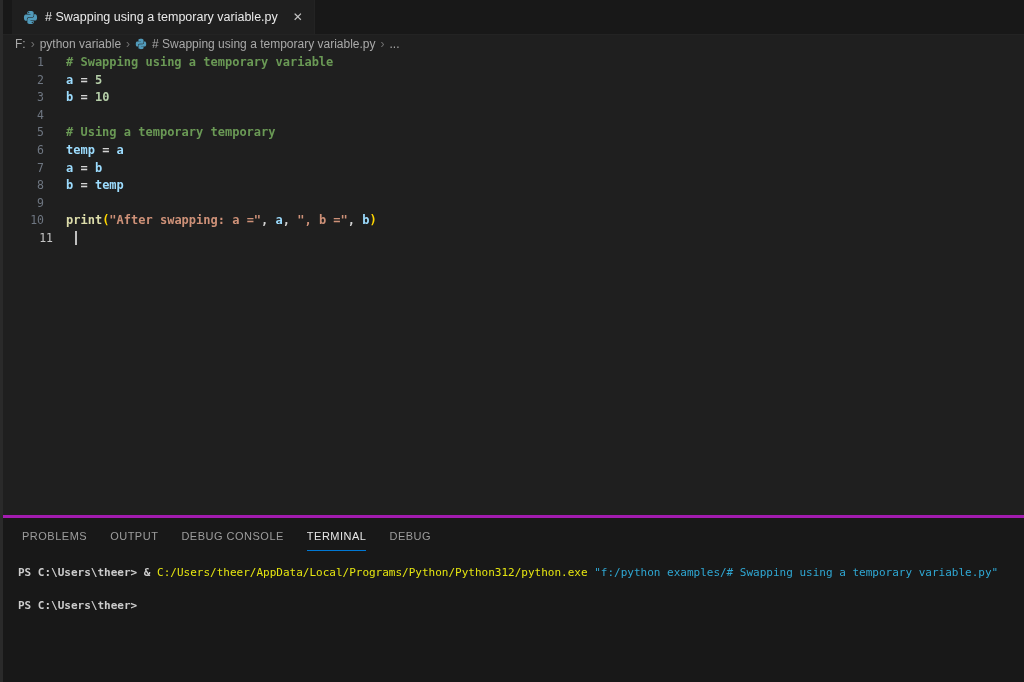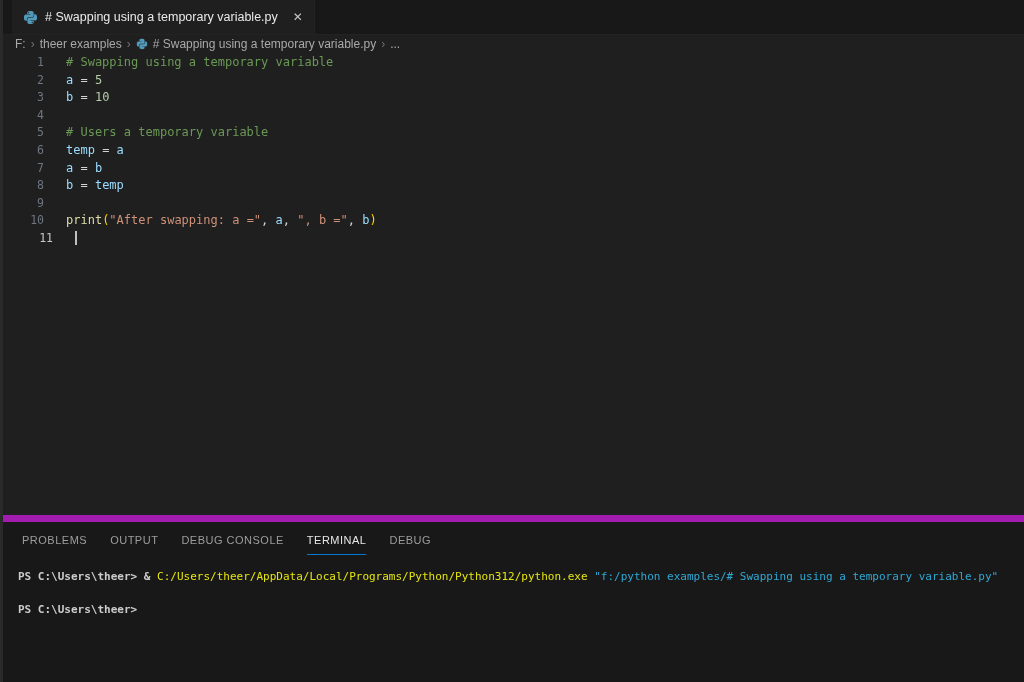--- a/index.html
+++ b/index.html
@@ -25,32 +25,32 @@
               font-size:12px;color:#a9a9a9;background:var(--editor_bg,#1f1f1f);}
   .crumb{white-space:nowrap;cursor:pointer;}
   .crumb-sep{color:#6f6f6f;}
 
   
   .editor{height:462px;padding-top:1px;font-family:"DejaVu Sans Mono",monospace;font-size:12px;
           background:var(--editor_bg,#1f1f1f);box-sizing:border-box;}
   .code-row{display:flex;height:17.6px;line-height:17.6px;}
   .ln{width:44px;text-align:right;color:var(--linenum,#6e7681);flex:none;user-select:none;font-size:11.5px;}
   .ln.active{color:var(--linenum_active,#c6c6c6);padding-left:9px;}
-  .code-text{padding-left:22px;white-space:pre;}
+  .code-text{padding-left:22px;white-space:pre;font-weight:bold;}
   .tk-comment{color:var(--comment,#6a9955);}
   .tk-var{color:var(--variable,#9cdcfe);}
   .tk-op{color:var(--operator,#d4d4d4);}
   .tk-num{color:var(--number,#b5cea8);}
   .tk-func{color:var(--function,#dcdcaa);}
   .tk-bracket{color:var(--bracket,#ffd700);}
   .tk-string{color:var(--string,#ce9178);}
   .cursor{display:inline-block;width:2px;height:14px;background:#bfbfbf;vertical-align:-3px;}
 
   
-  .panel{border-top:7px solid #a21caf;background:var(--panel_bg,#181818);height:167px;box-sizing:border-box;}
+  .panel{border-top:3px solid #a21caf;background:var(--panel_bg,#181818);height:167px;box-sizing:border-box;}
   .panel-tabs{height:35px;display:flex;gap:23px;padding-left:22px;align-items:stretch;}
   .ptab{display:flex;align-items:center;font-size:11px;letter-spacing:.5px;color:#9d9d9d;
         position:relative;cursor:pointer;white-space:nowrap;}
   .ptab.active{color:#e7e7e7;}
   .ptab.active::after{content:"";position:absolute;left:0;right:0;bottom:2px;height:1px;
                       background:var(--accent_blue,#0078d4);}
   .terminal{padding:12px 0 0 18px;font-family:"DejaVu Sans Mono",monospace;font-size:11px;
             line-height:16.5px;color:var(--term_white,#cccccc);}
   .term-line{white-space:pre;min-height:16.5px;}
   .tc-white{color:var(--term_white,#cccccc);font-weight:bold;}
@@ -72,21 +72,21 @@
         </svg>
       </span>
       <span class="tab-title"># Swapping using a temporary variable.py</span>
       <span class="tab-close">✕</span>
     </div>
   </div>
 
   <div class="breadcrumb">
     <span class="crumb">F:</span>
     <span class="crumb-sep">›</span>
-    <span class="crumb">theer examples</span>
+    <span class="crumb">python variable</span>
     <span class="crumb-sep">›</span>
     <span class="py-icon">
       <svg width="12" height="12" viewBox="0 0 32 32" aria-hidden="true">
         <path fill="currentColor" d="M15.885 2.1c-7.1 0-6.651 3.07-6.651 3.07v3.19h6.752v1H6.545S2 8.8 2 16.005s3.978 6.912 3.978 6.912h2.372v-3.3s-.128-3.978 3.914-3.978h6.7s3.786.06 3.786-3.66v-6.15S23.324 2.1 15.885 2.1z"></path>
         <path fill="currentColor" d="M16.115 29.9c7.1 0 6.651-3.07 6.651-3.07v-3.19h-6.752v-1h9.441S30 23.2 30 15.995s-3.978-6.912-3.978-6.912H23.65v3.3s.128 3.978-3.914 3.978h-6.7s-3.786-.06-3.786 3.66v6.15S8.676 29.9 16.115 29.9z"></path>
       </svg>
     </span>
     <span class="crumb"># Swapping using a temporary variable.py</span>
     <span class="crumb-sep">›</span>
     <span class="crumb">...</span>
@@ -105,21 +105,21 @@
         <div class="code-row">
           <div class="ln">3</div>
           <div class="code-text"><span class="tk-var">b</span><span class="tk-op"> = </span><span class="tk-num">10</span></div>
         </div>
         <div class="code-row">
           <div class="ln">4</div>
           <div class="code-text"></div>
         </div>
         <div class="code-row">
           <div class="ln">5</div>
-          <div class="code-text"><span class="tk-comment"># Users a temporary variable</span></div>
+          <div class="code-text"><span class="tk-comment"># Using a temporary temporary</span></div>
         </div>
         <div class="code-row">
           <div class="ln">6</div>
           <div class="code-text"><span class="tk-var">temp</span><span class="tk-op"> = </span><span class="tk-var">a</span></div>
         </div>
         <div class="code-row">
           <div class="ln">7</div>
           <div class="code-text"><span class="tk-var">a</span><span class="tk-op"> = </span><span class="tk-var">b</span></div>
         </div>
         <div class="code-row">

